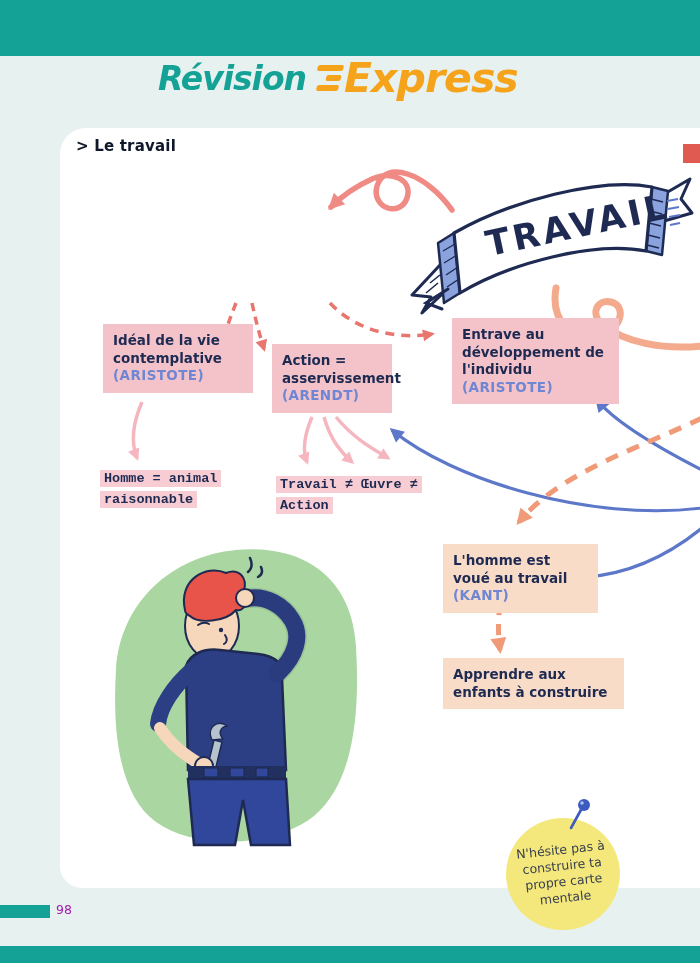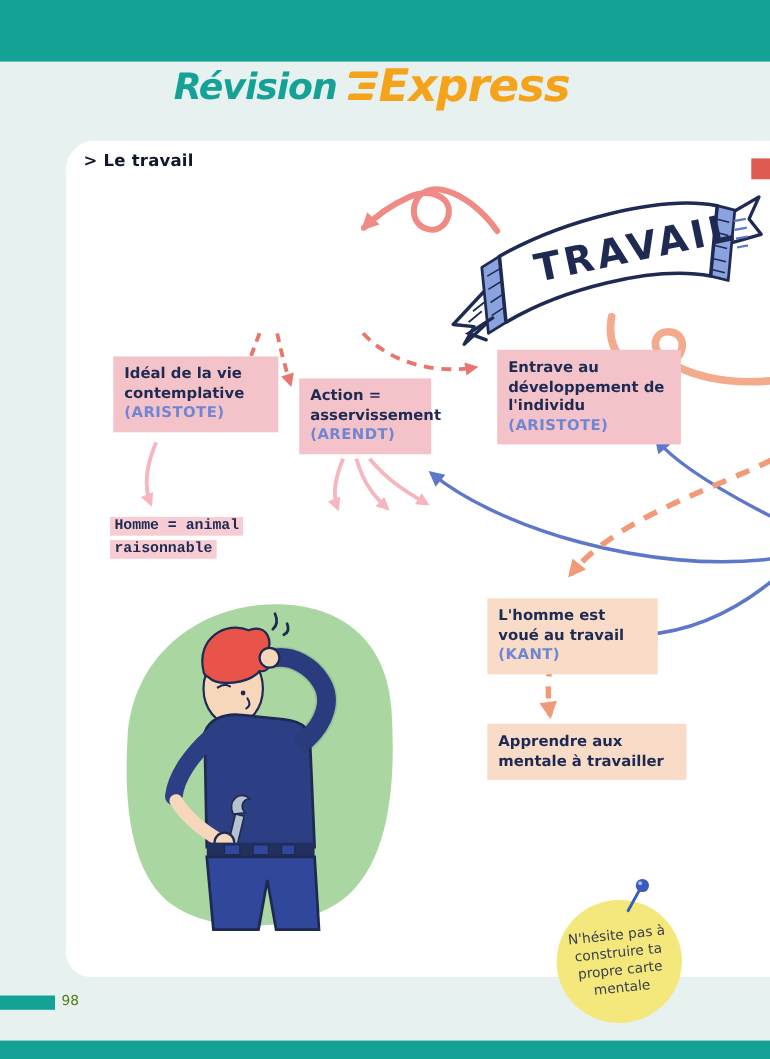--- a/index.html
+++ b/index.html
@@ -5,21 +5,21 @@
   * { margin:0; padding:0; box-sizing:border-box; }
   html,body { width:700px; }
   body { font-family:"DejaVu Sans", sans-serif; }
   .page { position:relative; width:700px; height:963px; background:var(--c-mint,#e7f1ef); overflow:hidden; }
 
   
   .top-band { position:absolute; left:0; top:0; width:700px; height:56px; background:var(--c-teal,#14a297);
     clip-path:polygon(0 0,700 0,700 56,566 56,528 44,188 44,158 56,0 56); z-index:5; }
   .bottom-band { position:absolute; left:0; bottom:0; width:700px; height:17px; background:var(--c-teal,#14a297); z-index:5; }
   .pagenum-bar { position:absolute; left:0; top:905px; width:50px; height:13px; background:var(--c-teal,#14a297); z-index:5; }
-  .pagenum { position:absolute; left:56px; top:902px; font-size:12.5px; color:#4d7c0f; z-index:5; }
+  .pagenum { position:absolute; left:56px; top:902px; font-size:12.5px; color:#a21caf; z-index:5; }
   .red-tab { position:absolute; right:0; top:144px; width:17px; height:19px; background:var(--c-red,#e05a52); z-index:5; }
 
   
   .header { position:absolute; left:158px; top:54px; width:400px; display:flex; align-items:center; gap:9px; z-index:6; }
   .t-rev { font-size:33px; font-weight:800; font-style:italic; color:var(--c-teal,#14a297); letter-spacing:-1px; }
   .t-exp { font-size:41px; font-weight:800; font-style:italic; color:var(--c-orange,#f6a31c); letter-spacing:-1px; }
   .speed { display:flex; flex-direction:column; align-items:flex-end; gap:4px; transform:skewX(-14deg); margin-right:-6px; }
   .speed i { display:block; height:6px; background:var(--c-orange,#f6a31c); border-radius:2px; }
   .speed i:nth-child(1){ width:26px; } .speed i:nth-child(2){ width:15px; } .speed i:nth-child(3){ width:22px; }
 
@@ -166,28 +166,31 @@
 
   <div class="box pinkbox nietzsche">
     <span>Entrave au développement de l'individu</span>
     <span class="author">(ARISTOTE)</span>
   </div>
 
   <div class="hl-block homme">
     <span class="hl">Homme = animal raisonnable</span>
   </div>
 
+  <div class="hl-block oeuvre">
+    <span class="hl">Travail ≠ Œuvre ≠ Action</span>
+  </div>
 
   <div class="box peachbox kant">
     <span>L'homme est voué au travail</span>
     <span class="author">(KANT)</span>
   </div>
 
   <div class="box peachbox enfants">
-    <span>Apprendre aux mentale à travailler</span>
+    <span>Apprendre aux enfants à construire</span>
   </div>
 
   <div class="note">
     <span>N'hésite pas à construire ta propre carte mentale</span>
   </div>
   <svg class="pin" width="40" height="36" viewBox="0 0 40 36">
     <line x1="22" y1="12" x2="11" y2="32" stroke="#3b5bbf" stroke-width="2.6" stroke-linecap="round"></line>
     <circle cx="24" cy="9" r="6" fill="#3b5bbf"></circle>
     <circle cx="22" cy="7" r="1.8" fill="#aebdf0"></circle>
   </svg>

